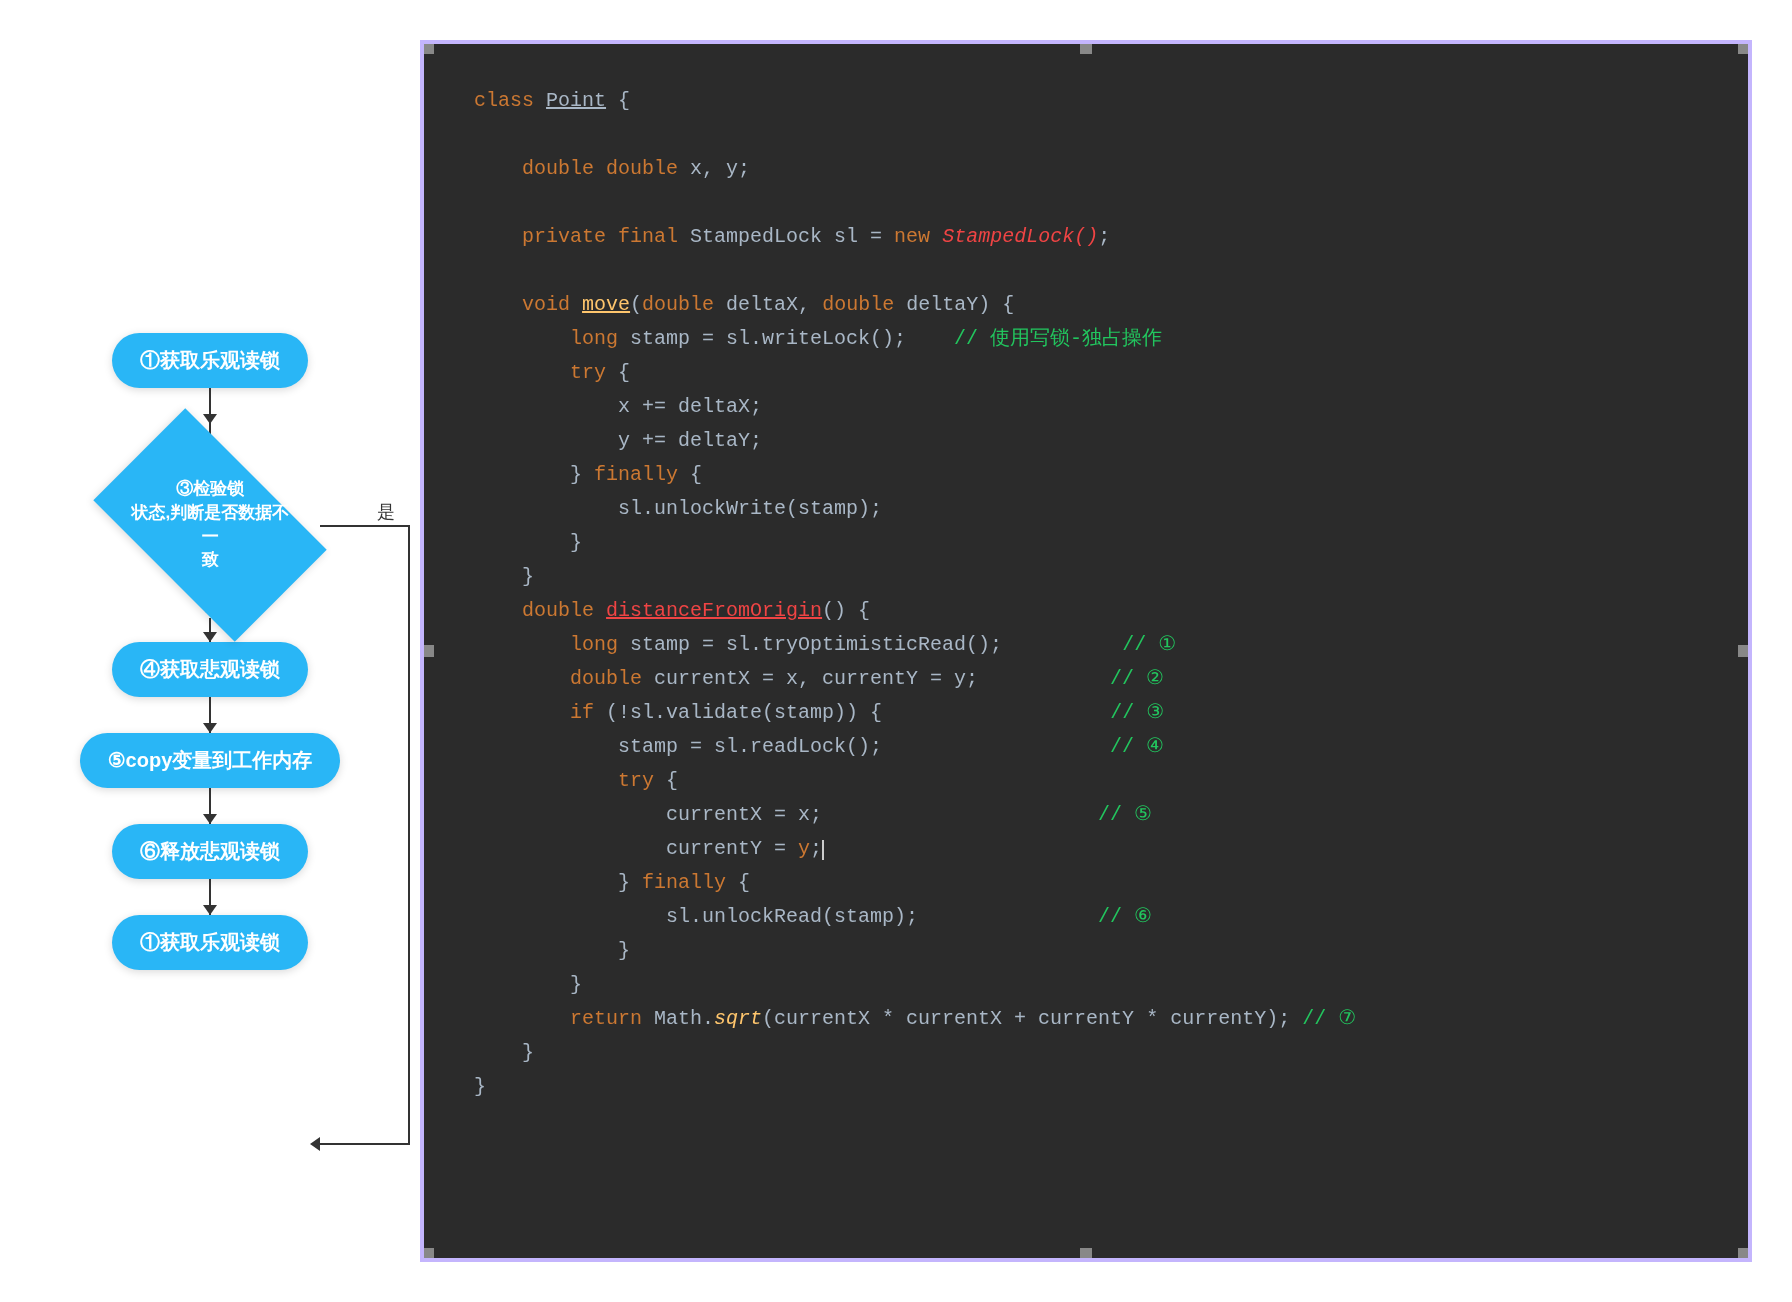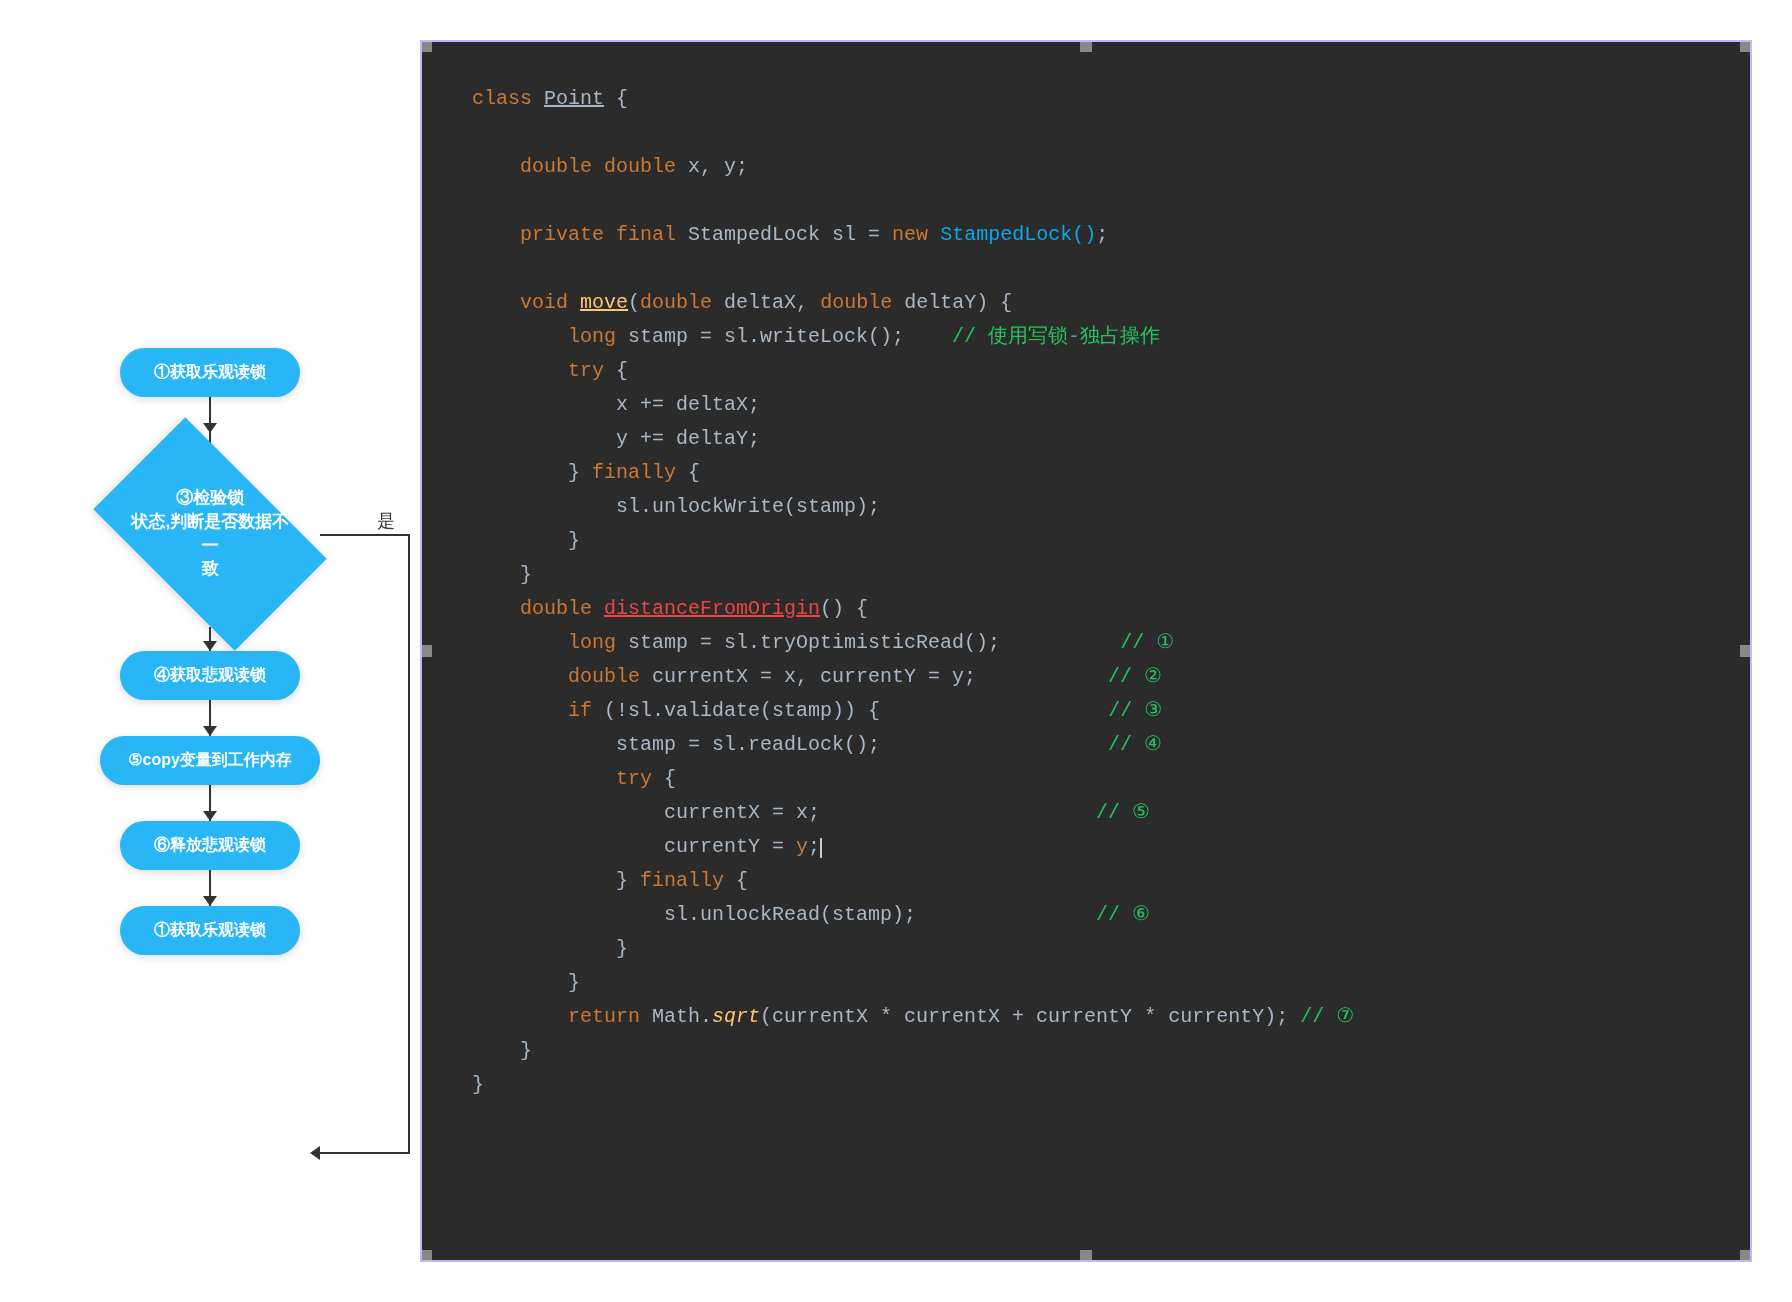--- a/index.html
+++ b/index.html
@@ -31,21 +31,21 @@
       align-items: center;
       position: relative;
       gap: 0;
     }
 
     .flow-node-rounded {
       background: #29b6f6;
       color: #ffffff;
       border-radius: 40px;
       padding: 14px 28px;
-      font-size: 16px;
+      font-size: 20px;
       font-family: 'Microsoft YaHei', '微软雅黑', sans-serif;
       font-weight: bold;
       text-align: center;
       min-width: 180px;
       box-shadow: 0 2px 8px rgba(0,0,0,0.15);
       white-space: nowrap;
     }
 
     .flow-node-diamond {
       background: #29b6f6;
@@ -117,21 +117,21 @@
     }
 
     
     .code-panel {
       flex: 1;
       background: #2b2b2b;
       padding: 40px 50px;
       overflow: hidden;
       position: relative;
       margin: 40px 40px 40px 0;
-      border: 2px solid #c4b5fd;
+      border: 4px solid #c4b5fd;
     }
 
     .code-content {
       font-family: 'Courier New', Courier, monospace;
       font-size: 20px;
       line-height: 1.7;
       color: #a9b7c6;
       white-space: pre;
     }
     .cm { color: #22c55e; }
@@ -244,21 +244,21 @@
   <div class="corner br"></div>
   <div class="side-marker mt"></div>
   <div class="side-marker mb"></div>
   <div class="side-marker ml"></div>
   <div class="side-marker mr"></div>
 
   <pre class="code-content"><span class="orange">class</span> <span class="underline">Point</span> {
 
     <span class="orange">double double</span> x, y;
 
-    <span class="orange">private final</span> <span style="color:#a9b7c6;">StampedLock</span> sl = <span class="orange">new</span> <span style="color:#0ea5e9;">StampedLock()</span>;
+    <span class="orange">private final</span> <span style="color:#a9b7c6;">StampedLock</span> sl = <span class="orange">new</span> <span style="color:#ef4444;font-style:italic;">StampedLock()</span>;
 
     <span class="orange">void</span> <span style="text-decoration:underline;color:#ffc66d;">move</span>(<span class="orange">double</span> deltaX, <span class="orange">double</span> deltaY) {
         <span class="orange">long</span> stamp = sl.writeLock();    <span class="cm">// 使用写锁-独占操作</span>
         <span class="orange">try</span> {
             x += deltaX;
             y += deltaY;
         } <span class="orange">finally</span> {
             sl.unlockWrite(stamp);
         }
     }

